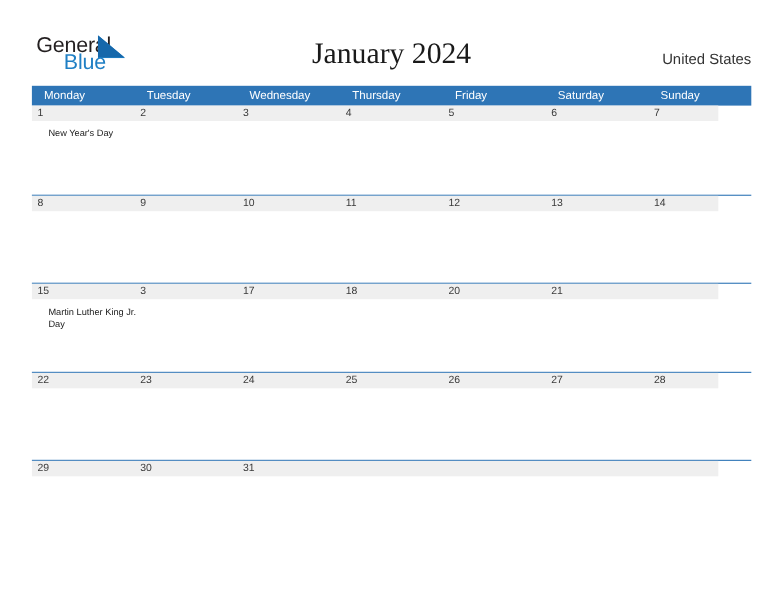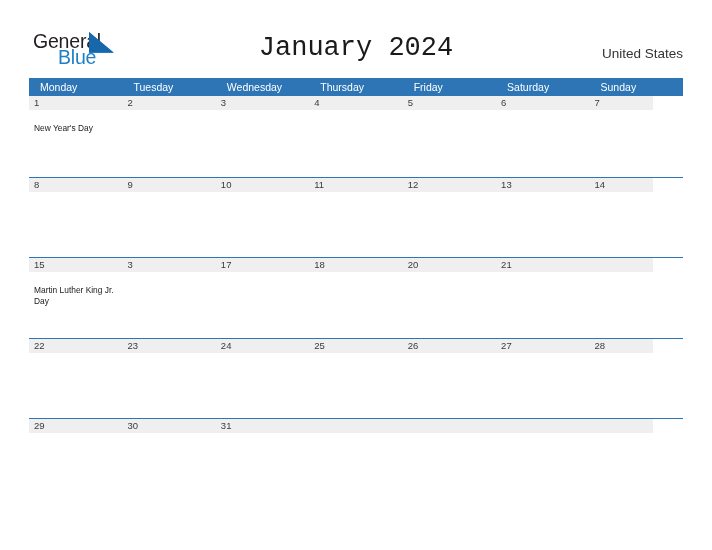--- a/index.html
+++ b/index.html
@@ -67,21 +67,21 @@
   .logo-flag svg { display: block; }
 
   .title {
     position: absolute;
     left: 0;
     top: 32px;
     width: 712px;
     text-align: center;
     font-size: 27px;
     color: #1a1a1a;
-    font-family: Liberation Mono, monospace;
+    font-family: Liberation Serif, serif;
     line-height: 32px;
     font-weight: normal;
     margin: 0;
   }
 
   .country {
     position: absolute;
     right: 29px;
     top: 46px;
     font-size: 13.5px;
@@ -149,21 +149,22 @@
   }
   .day-number {
     position: relative;
     font-size: 9.5px;
     line-height: 14px;
     color: #3a3a3a;
     font-family: "Liberation Sans", sans-serif;
     height: 14px;
   }
   .day-events {
-    padding-top: 13px;
+    padding-top: 6px;
+    margin-left: 10px;
   }
   .event {
     font-size: 8.4px;
     line-height: 10.6px;
     color: #1a1a1a;
     font-family: "Liberation Sans", sans-serif;
     width: 88px;
   }
   .empty .day-number { visibility: hidden; }
 </style>

